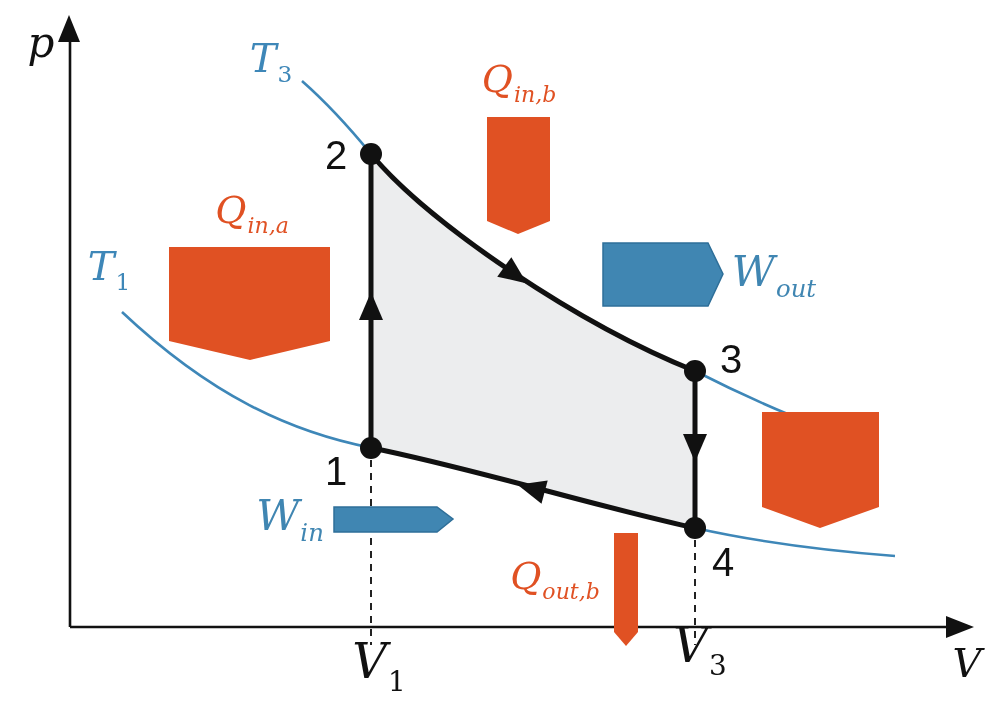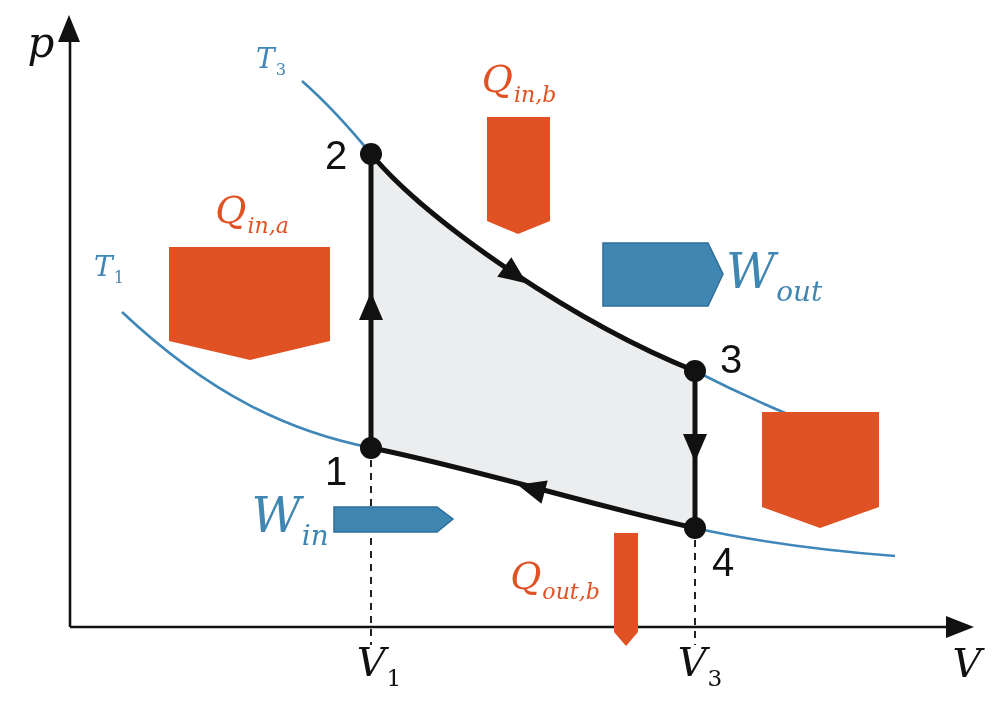--- a/index.html
+++ b/index.html
@@ -9,24 +9,24 @@
   }
   .stage svg{position:absolute;left:0;top:0;}
   .lbl{
     position:absolute;transform:translate(-50%,-50%);
     white-space:nowrap;line-height:1;user-select:none;
   }
   .m{font-style:italic;}
   sub.s{font-size:0.58em;vertical-align:-0.45em;margin-left:1px;}
   sub.it{font-style:italic;}
   .heat{color:var(--heat);font-size:38px;}
-  .work{color:var(--work);font-size:48px;}
-  .iso{color:var(--isotherm);font-size:28px;}
+  .work{color:var(--work);font-size:42px;}
+  .iso{color:var(--isotherm);font-size:40px;}
   .axislbl{color:var(--ink);font-size:42px;font-style:italic;}
-  .vtick{color:var(--ink);font-size:40px;text-align:center;}
+  .vtick{color:var(--ink);font-size:48px;text-align:center;}
   .statenum{
     font-family:"Liberation Sans","DejaVu Sans",sans-serif;
     font-size:40px;color:var(--ink);
   }
 </style>
 </head>
 <body>
 
 <div class="stage">
 
@@ -93,21 +93,21 @@
   <div class="lbl statenum" style="left:731px;top:359px">
     <span>3</span>
   </div>
   <div class="lbl statenum" style="left:723px;top:562px">
     <span>4</span>
   </div>
 
   <div class="lbl vtick" style="left:379px;top:666px">
     <span class="m">V</span><sub class="s">1</sub>
   </div>
-  <div class="lbl vtick" style="left:700px;top:666px">
+  <div class="lbl vtick" style="left:700px;top:650px">
     <span class="m">V</span><sub class="s">3</sub>
   </div>
 
   <div class="lbl heat" style="left:519px;top:83px">
     <span class="m">Q</span><sub class="s it">in,b</sub>
   </div>
   <div class="lbl heat" style="left:252px;top:214px">
     <span class="m">Q</span><sub class="s it">in,a</sub>
   </div>
   <div class="lbl heat" style="left:555px;top:580px">

